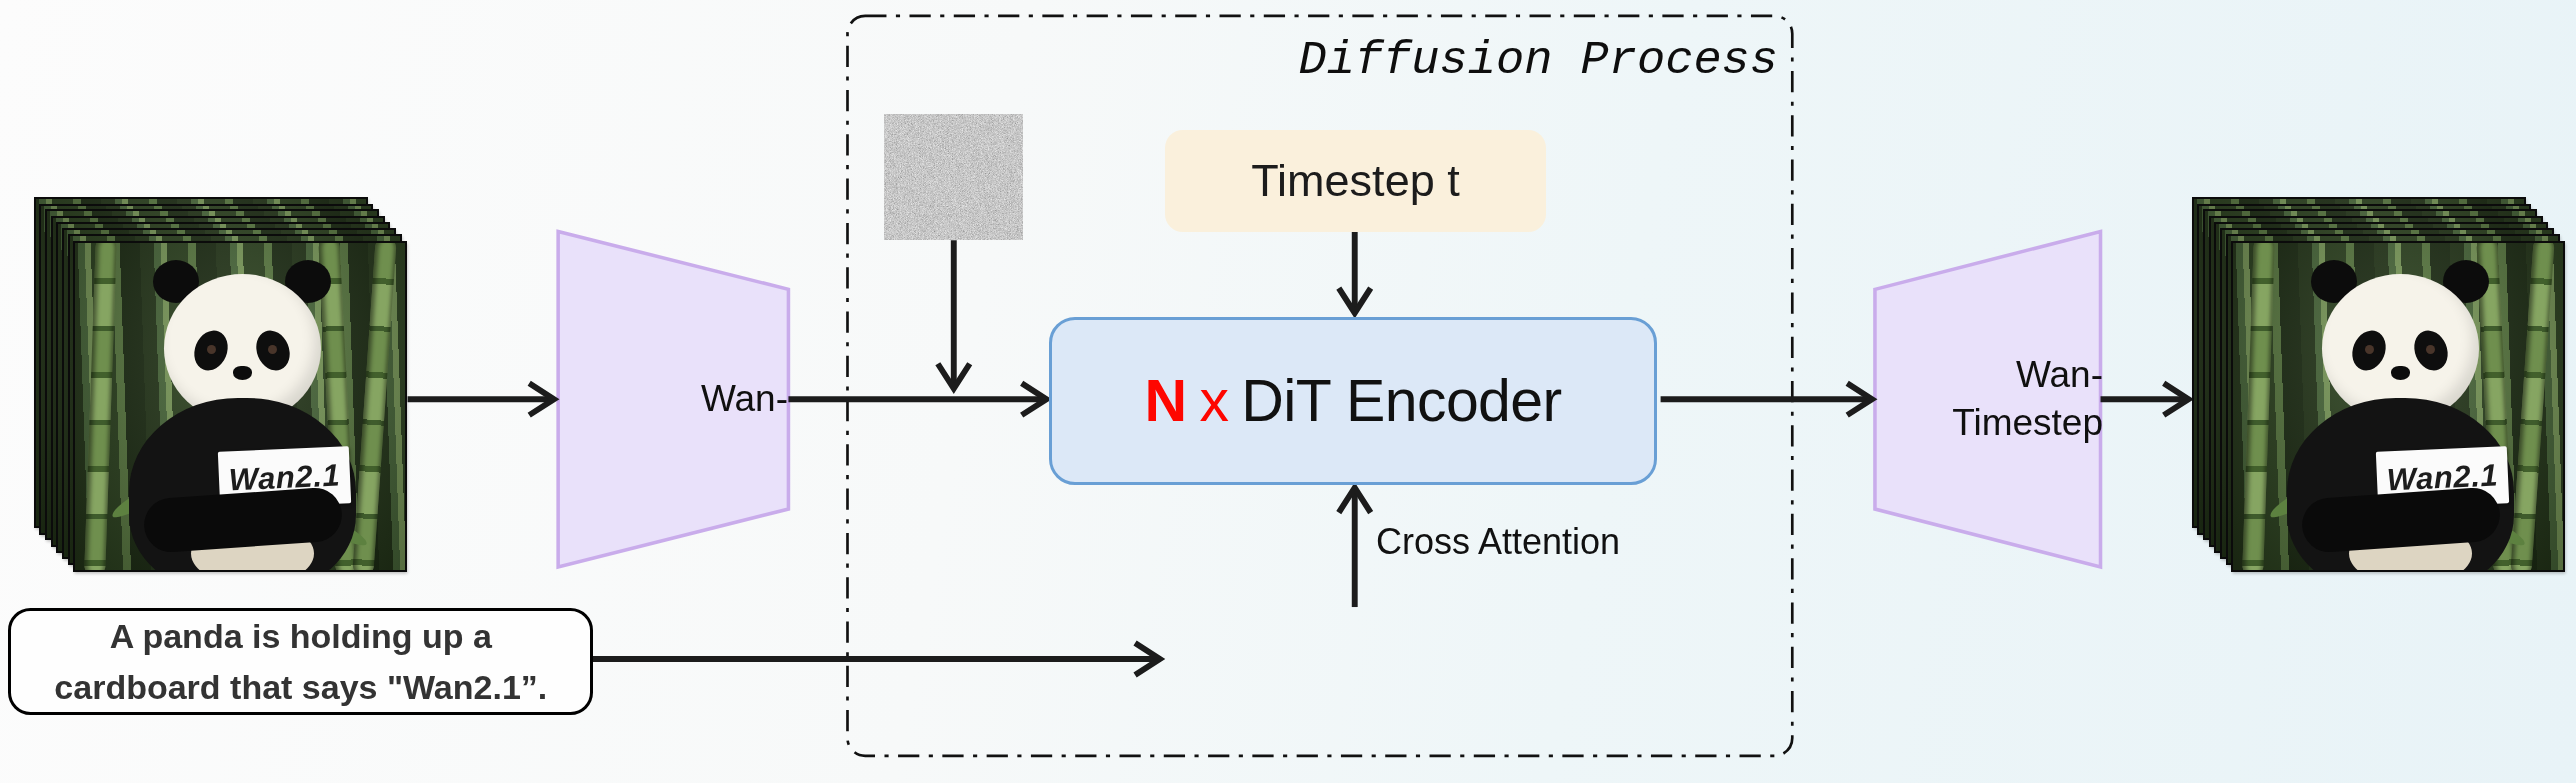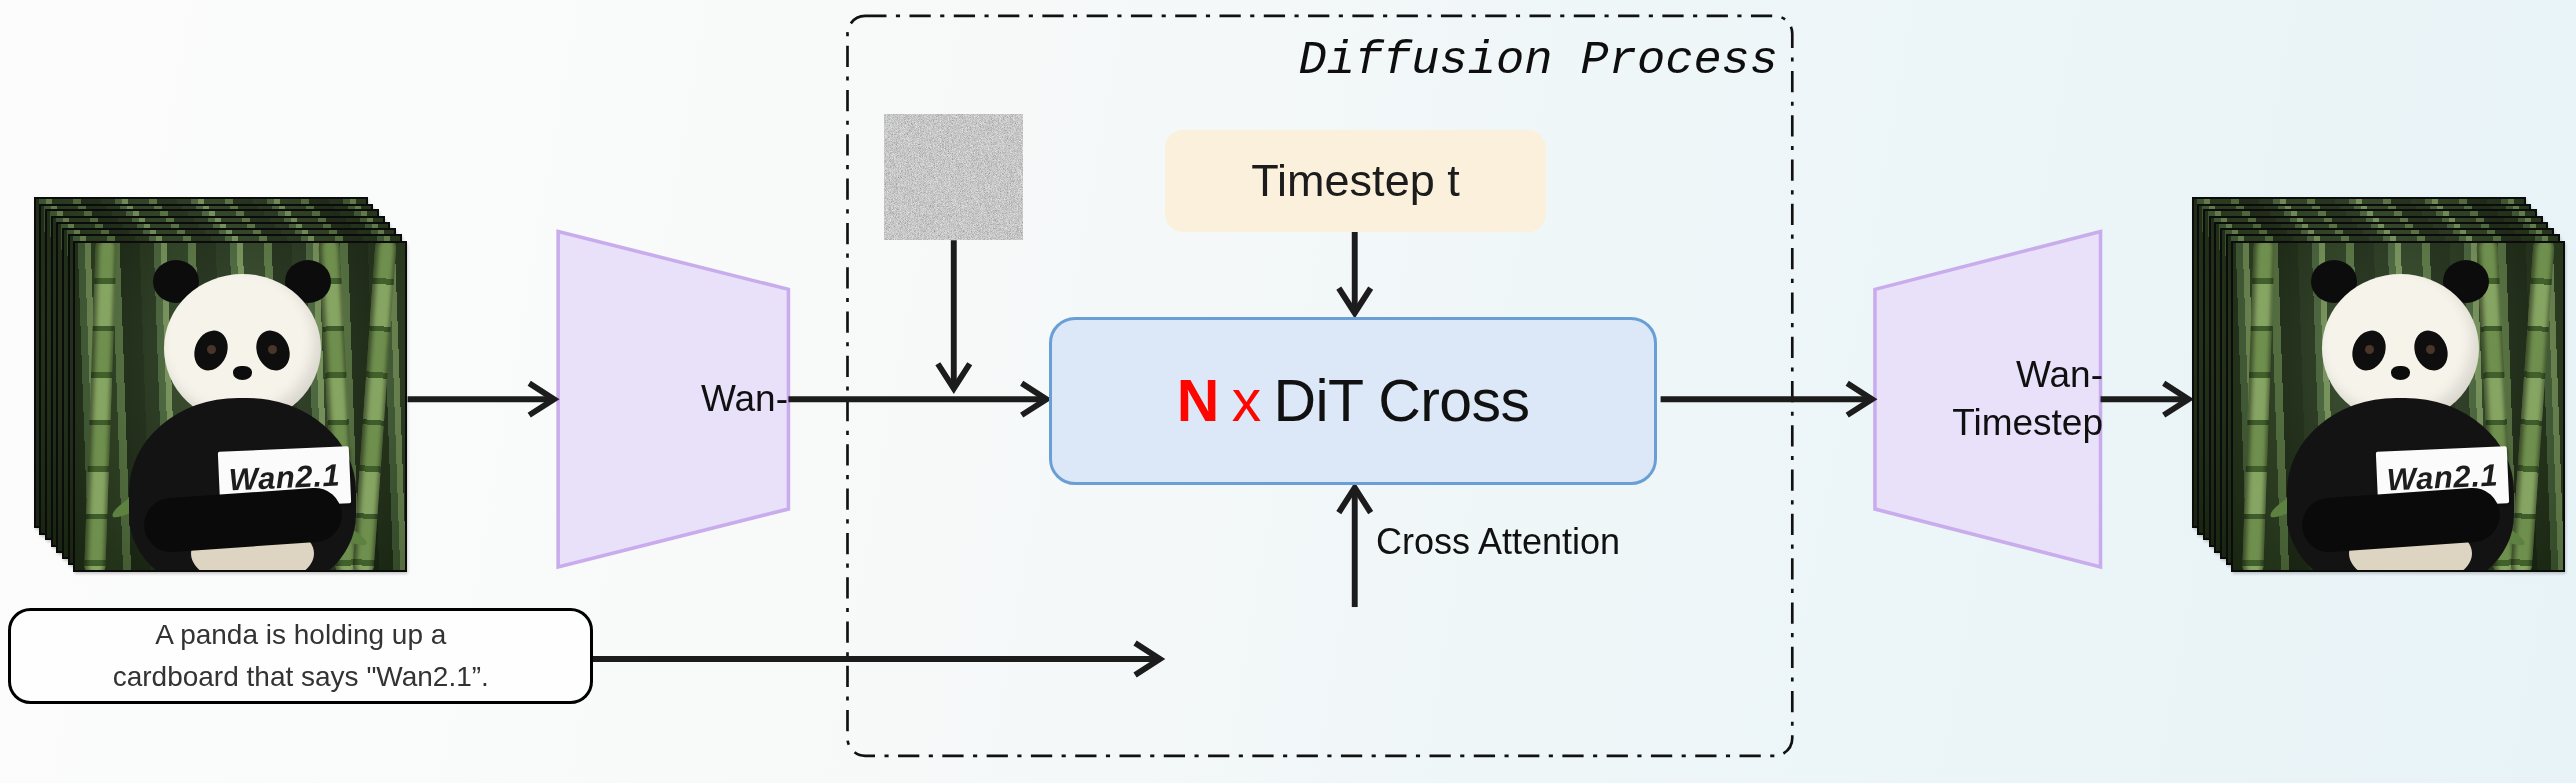--- a/index.html
+++ b/index.html
@@ -10,21 +10,21 @@
   svg.layer{position:absolute;left:0;top:0;z-index:2;}
 
   
   .node{position:absolute;display:flex;align-items:center;justify-content:center;z-index:4;box-sizing:border-box;color:#1c1c1c;}
   .timestep{left:1165px;top:130px;width:381px;height:102px;border-radius:17.7px;background:#faf0dc;font-size:45px;}
   .dit{left:1049px;top:317px;width:608px;height:168px;border-radius:26px;background:#dce8f7;border:3px solid #699fd5;font-size:59px;letter-spacing:-0.6px;}
   .dit .n{color:#fe0600;font-weight:bold;margin-right:13px;}
   .dit .x{color:#fe0600;margin-right:13px;}
   .dit .lbl{color:#111;font-weight:500;}
   .umt5{left:1166px;top:607px;width:380px;height:103px;border-radius:17.7px;background:#e5f0da;border:3px solid #93bd77;font-size:50px;box-shadow:0 3.5px 0 -1.2px #9cc07e;}
-  .prompt{left:8.3px;top:608px;width:585px;height:96px;border-radius:22.4px;background:#fefefe;border:3.5px solid #000;font-size:28px;color:#333;flex-direction:column;line-height:1.5;z-index:4;}
+  .prompt{left:8.3px;top:608px;width:585px;height:107px;border-radius:22.4px;background:#fefefe;border:3.5px solid #000;font-size:34px;color:#333;flex-direction:column;line-height:1.5;z-index:4;font-weight:bold;}
   .title{left:1193px;top:34px;width:585px;text-align:right;font-size:47px;font-style:italic;color:#0e0e0e;z-index:4;font-family:Liberation Mono, monospace;}
   .crosslbl{left:1376px;top:521px;font-size:36px;color:#111;z-index:4;}
   .traplbl{width:230px;text-align:right;font-size:37px;line-height:1.3;color:#101010;z-index:4;transform:translateY(-50%);}
 
   
   .noise{left:884px;top:114px;width:139px;height:126px;z-index:4;}
 
   
   .stack{position:absolute;z-index:3;}
   .frame{position:absolute;width:334px;height:331px;border:2.4px solid #0b0b0b;box-sizing:border-box;overflow:hidden;background:#2c421f;box-shadow:1.2px 1.8px 3px rgba(0,0,0,.25);}
@@ -189,21 +189,21 @@
 
   <div class="abs title">Diffusion Process</div>
 
   <div class="node timestep">
     <span>Timestep t</span>
   </div>
 
   <div class="node dit">
     <span class="n">N</span>
     <span class="x">x</span>
-    <span class="lbl">DiT Cross</span>
+    <span class="lbl">DiT Encoder</span>
   </div>
 
   <div class="abs crosslbl">Cross Attention</div>
 
 
   <div class="node prompt">
     <span>A panda is holding up a</span>
     <span>cardboard that says "Wan2.1”.</span>
   </div>
 

